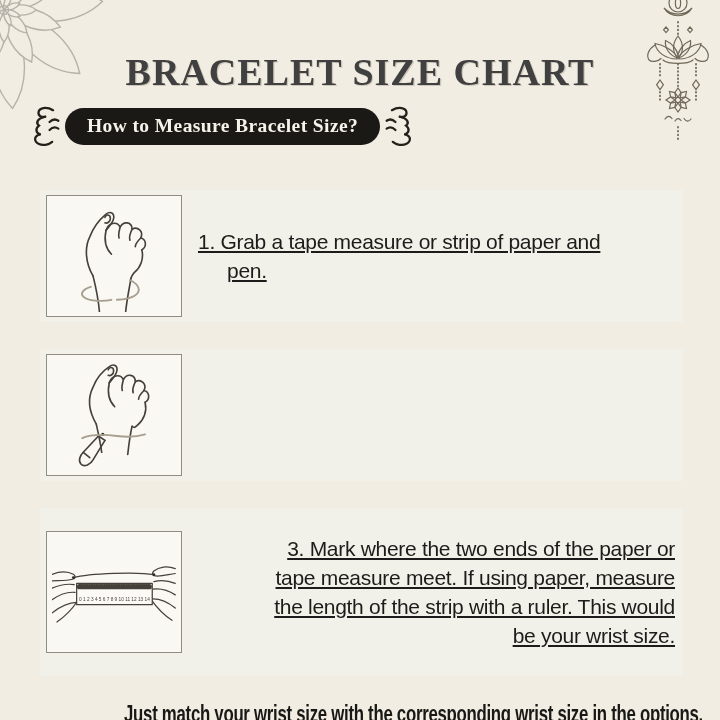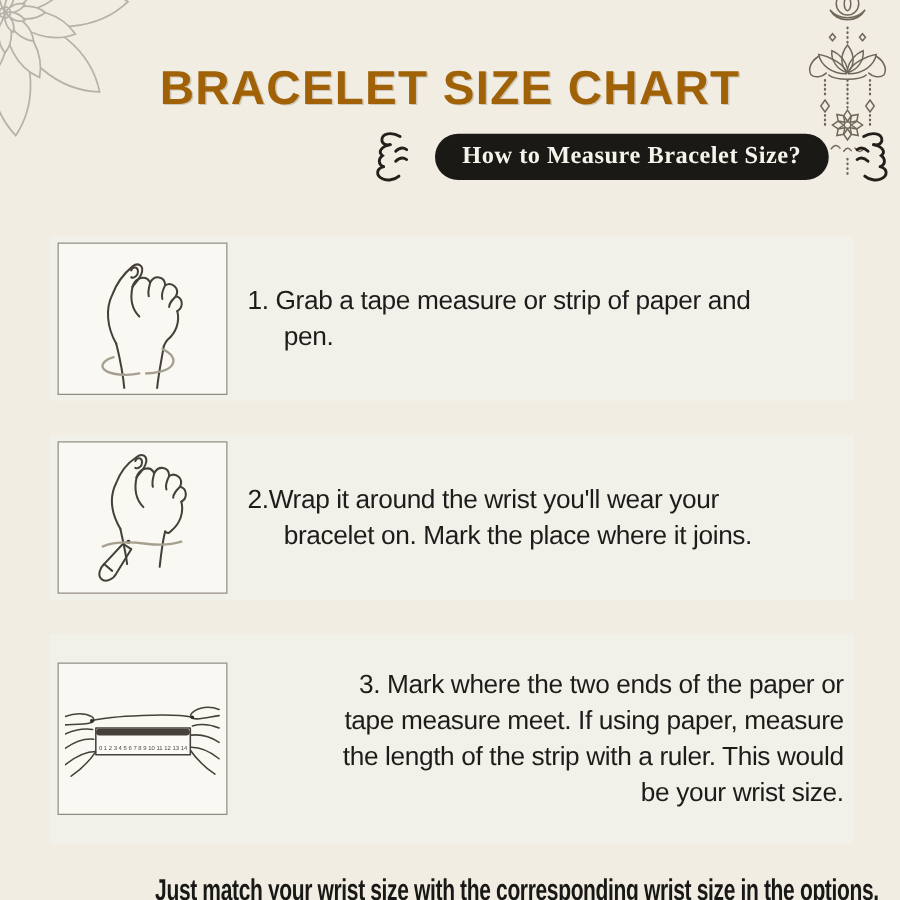--- a/index.html
+++ b/index.html
@@ -11,46 +11,46 @@
     font-family:"Liberation Sans", sans-serif;
     color:#1d1c1a;
   }
   
   .mandala{position:absolute;left:-14px;top:-16px;width:140px;height:140px;}
   .lotus{position:absolute;left:632px;top:-2px;width:92px;height:152px;}
   
   .title{
     margin:50px 0 0 0;
     text-align:center;
-    font-family:Liberation Sans, sans-serif;
+    font-family:Liberation Serif, serif;
     font-weight:bold;
     font-size:38px;
     letter-spacing:1px;
-    color:#a16207;
+    color:#404040;
     text-shadow:1.2px 1.2px 0 rgba(110,100,85,0.28);
   }
   .badge-row{
     margin-top:10px;
-    display:flex;align-items:center;justify-content:flex-end;gap:20px;
+    display:flex;align-items:center;justify-content:flex-start;gap:4px;margin-left:24px;
   }
   .squiggle{width:37px;height:44px;}
   .squiggle.flip{transform:scale(-1,1);}
   .badge{
     background:#1b1916;
     color:#f6f3ea;
     font-family:"Liberation Serif", serif;
     font-weight:bold;
     font-size:19.5px;
     letter-spacing:0.4px;
     padding:7px 22px 8px 22px;
     border-radius:19px;
     white-space:nowrap;
   }
   
-  .steps{margin:42px 37px 0 40px;}
+  .steps{margin:42px 37px 0 40px;text-decoration:underline;}
   .step{
     background:#f1f0e9;
     display:flex;
     align-items:center;
     padding:5px 8px 5px 6px;
     margin-bottom:27px;
   }
   .step:last-child{margin-bottom:0;text-align:right;}
   .imgbox{
     flex:0 0 136px;
@@ -236,22 +236,20 @@
           <path d="M47,75 L36,93 C34,97 28,100 25,97 C22,94 24,89 27,86 L41,71"></path>
           <path d="M41,71 L47,75"></path>
           <path d="M27,86 L33,91"></path>
           <circle cx="45" cy="69.5" r="1.5" fill="#2e2b26" stroke="none"></circle>
         </g>
         <g class="string">
           <path d="M26,73 C36,68.5 50,70 58,71 C66,72 76,72 84,69.5"></path>
         </g>
       </svg>
     </div>
-    <p class="step-text">2.Wrap it around the wrist you'll wear your
-bracelet on. Mark the place where it joins.</p>
   </div>
 
   <div class="step">
     <div class="imgbox">
       <svg class="illus" viewBox="0 0 150 112" aria-hidden="true">
         <g class="ink" stroke-width="1.4">
 
           <path d="M0,34 C10,30 20,30.5 26,34 C29,36 29,39 25,40 C18,42 8,41.5 0,42"></path>
           <path d="M0,51 C10,46.5 20,45.5 27,46.5"></path>
           <path d="M0,65 C10,58 19,55 28,56"></path>

